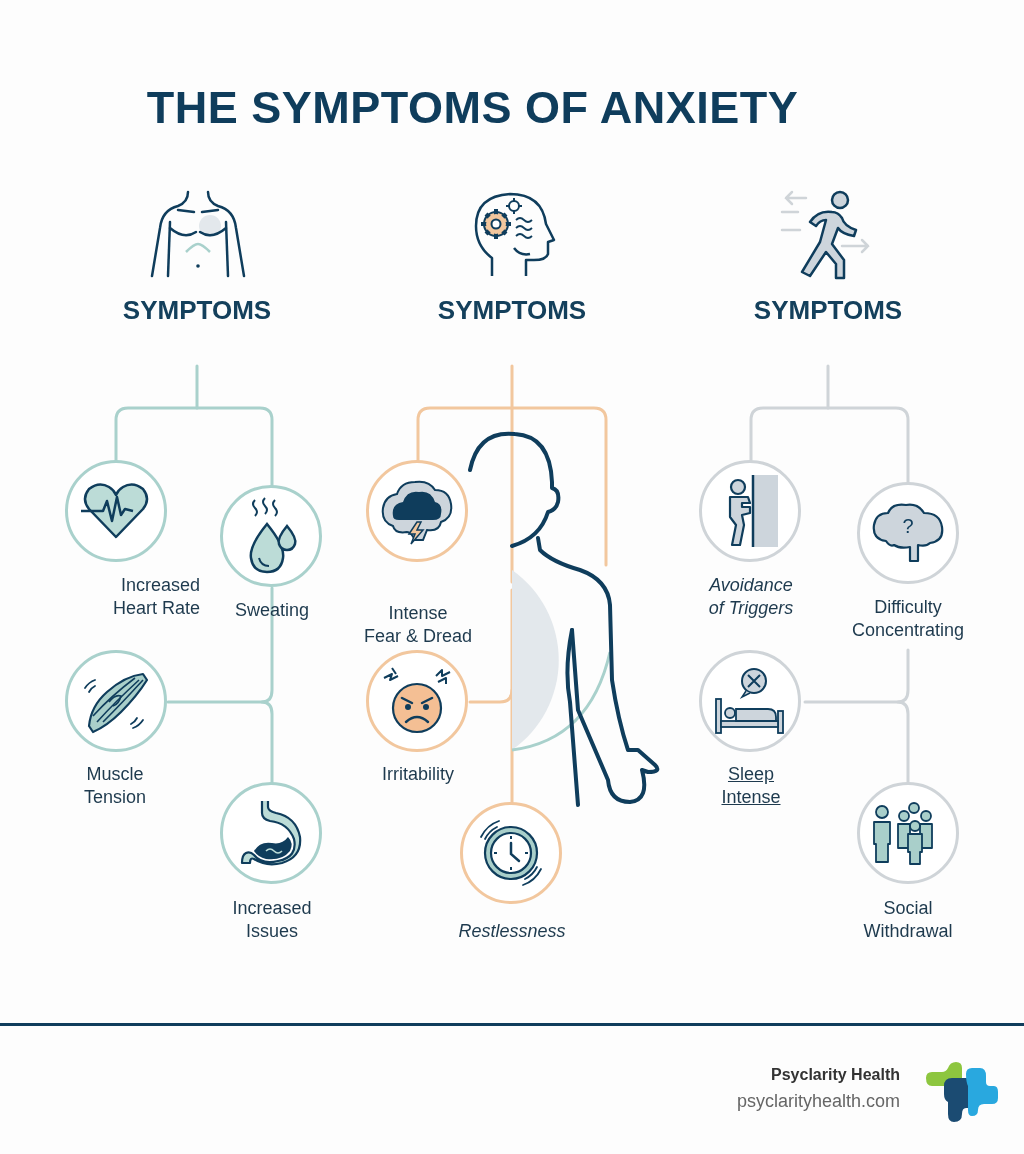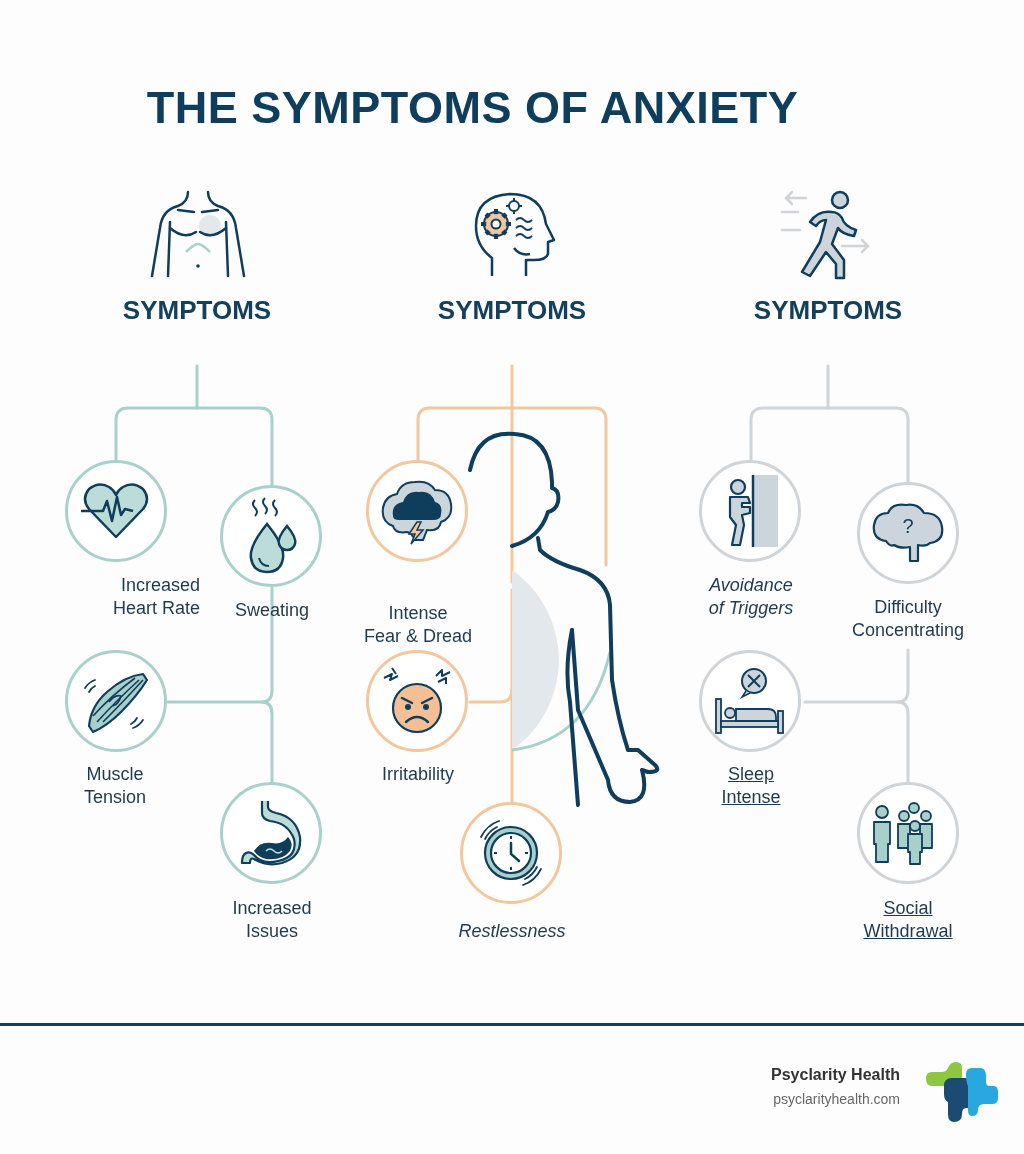--- a/index.html
+++ b/index.html
@@ -11,21 +11,21 @@
   .cat-title { text-align:center; font-size:26px; font-weight:700; line-height:32px; color:#14405c; width:240px; }
   .label { text-align:center; font-size:18px; line-height:23px; color:#1e3a4e; width:170px; }
   .circle { width:102px; height:102px; border-radius:50%; border:3px solid; background:#fff; box-sizing:border-box;
             display:flex; align-items:center; justify-content:center; }
   .c-phys { border-color:#a9d1cc; }
   .c-emo { border-color:#f2c79e; }
   .c-beh { border-color:#cfd4d8; }
   svg.lines { position:absolute; left:0; top:0; }
   .footer-line { left:0; top:1023px; width:1024px; height:3px; background:#0f3d5c; }
   .brand-name { left:690px; top:1066px; width:210px; text-align:right; font-size:16px; font-weight:700; color:#333; }
-  .brand-url { left:690px; top:1091px; width:210px; text-align:right; font-size:14px; color:#666; }
+  .brand-url { left:690px; top:1091px; width:210px; text-align:right; font-size:18px; color:#666; }
 </style>
 </head>
 <body>
 
 <div class="abs title">THE SYMPTOMS OF ANXIETY</div>
 
 <svg class="lines" width="1024" height="1000">
 
   <g fill="none" stroke="#a9d1cc" stroke-width="3" stroke-linecap="round">
     <path d="M197 366 V408"></path>
@@ -285,21 +285,21 @@
       <circle cx="44" cy="8" r="5"></circle>
         <circle cx="34" cy="16" r="5"></circle>
         <circle cx="56" cy="16" r="5"></circle>
       <path d="M28 24 H40 V48 H28 Z"></path>
         <path d="M50 24 H62 V48 H50 Z"></path>
       <circle cx="45" cy="26" r="5"></circle>
       <path d="M38 34 H52 V52 H50 V64 H40 V52 H38 Z"></path>
     </g>
   </svg>
 </div>
-<div class="abs label" style="left:823px;top:897px;text-decoration:underline;">
+<div class="abs label" style="left:823px;top:897px;">
   <div>Social</div>
   <div>Withdrawal</div>
 </div>
 
 <div class="abs footer-line"></div>
 <div class="abs brand-name">Psyclarity Health</div>
 <div class="abs brand-url">psyclarityhealth.com</div>
 <svg class="abs" style="left:922px;top:1056px;" width="80" height="72" viewBox="0 0 80 72">
   <path d="M4 22 Q4 16 10 16 H20 Q24 16 26 12 Q28 6 34 6 Q40 6 40 12 V22 Q40 30 32 30 H10 Q4 30 4 22 Z" fill="#8dc63f"></path>
   <path d="M22 30 Q22 22 30 22 H44 Q52 22 52 30 V46 Q52 52 46 52 H44 Q40 52 40 58 Q40 66 32 66 Q26 66 26 58 V46 Q22 44 22 38 Z" fill="#1b4b72"></path>

